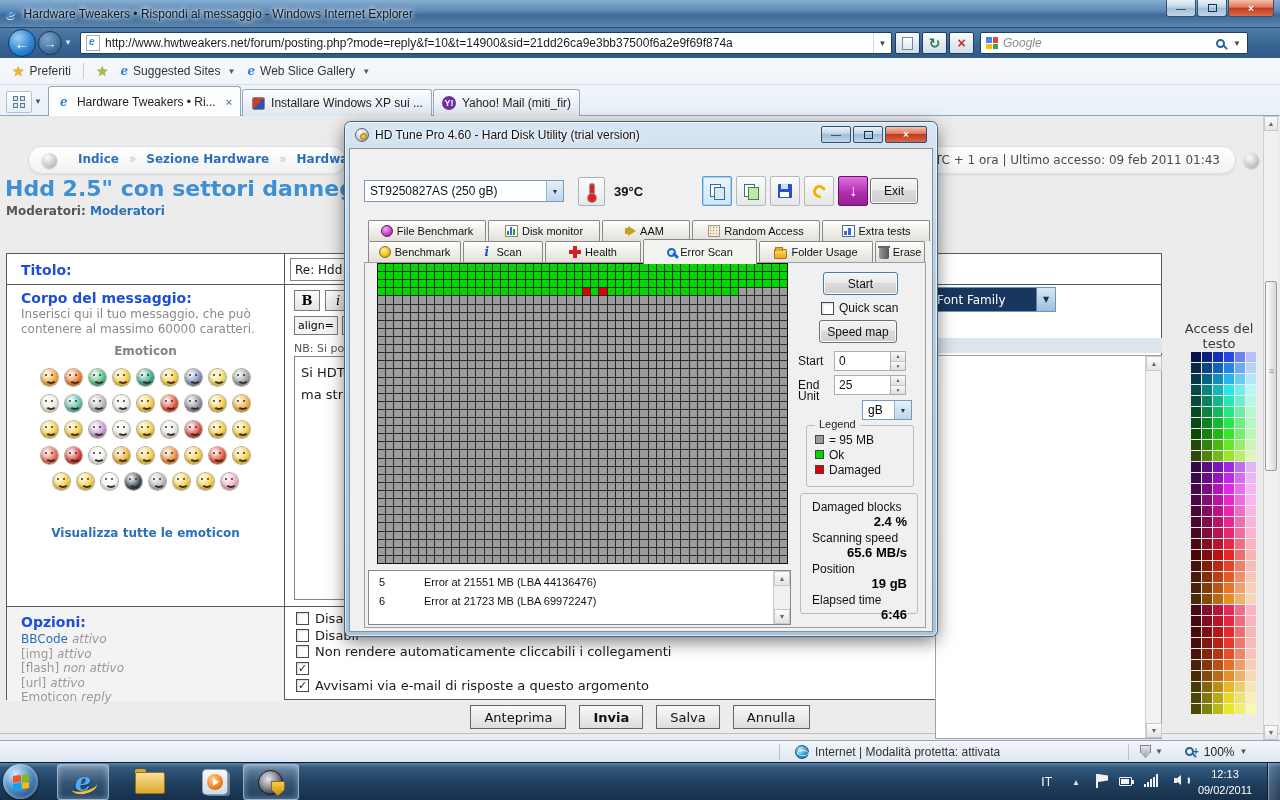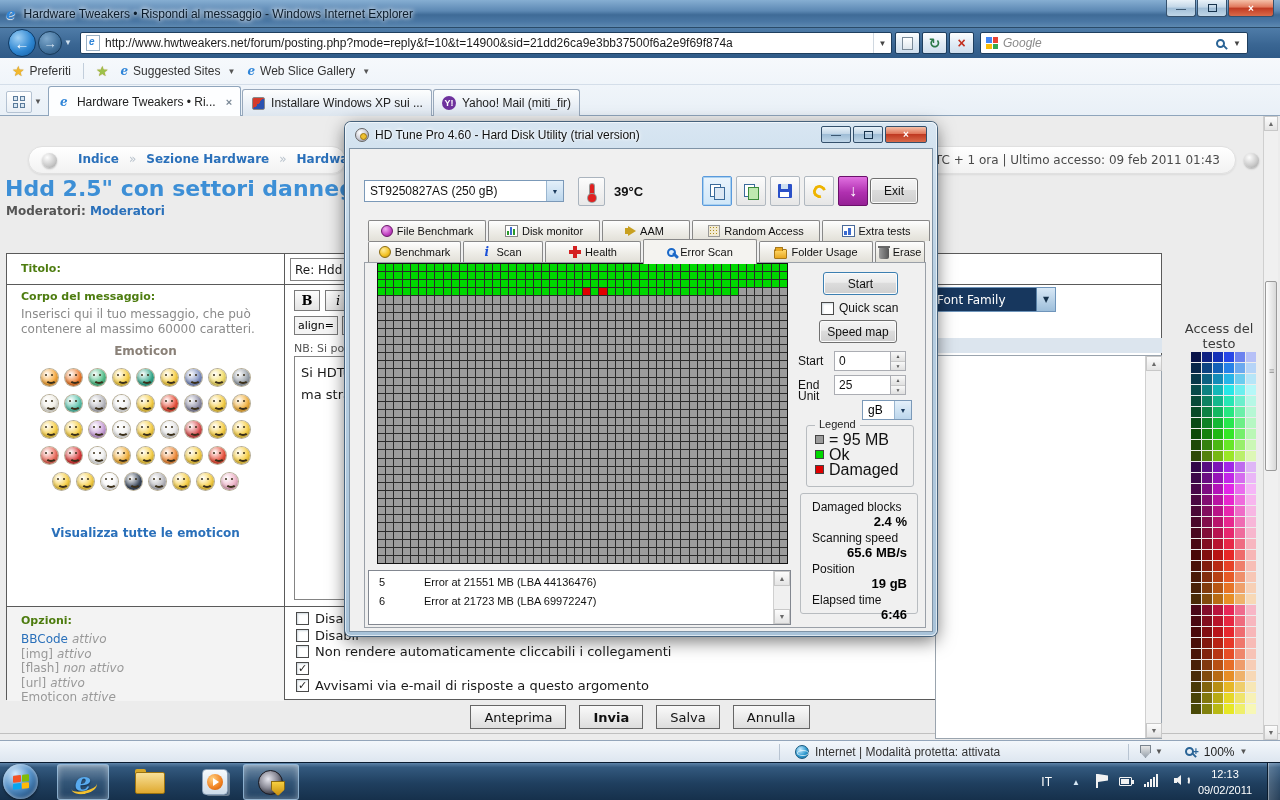--- a/index.html
+++ b/index.html
@@ -107,21 +107,21 @@
 #session-info{position:absolute;left:700px;top:37px;width:520px;text-align:right;font-family:"DejaVu Sans",sans-serif;font-size:12px;color:#4a4a4a}
 #topic-title{position:absolute;left:5px;top:60px;font-family:"DejaVu Sans",sans-serif;font-size:22px;font-weight:bold;color:#3d8fd6}
 #moderators{position:absolute;left:6px;top:88px;font-family:"DejaVu Sans",sans-serif;font-size:12px;font-weight:bold;color:#555}
 #moderators .modlink{color:#2a70ba}
 
 #form-table{position:absolute;left:6px;top:137px;width:1156px;height:447px;background:#fff;border:1px solid #5a5a5a}
 #ft-vline{position:absolute;left:277px;top:0;width:1px;height:100%;background:#5a5a5a}
 #ft-hline1{position:absolute;left:0;top:30px;width:100%;height:1px;background:#5a5a5a}
 #ft-hline2{position:absolute;left:0;top:352px;width:922px;height:1px;background:#5a5a5a}
 #opz-cell{position:absolute;left:0;top:353px;width:277px;height:94px;background:#f3f3f3}
-.flabel{font-family:"DejaVu Sans",sans-serif;font-size:11px;font-weight:bold;color:#4d7c0f}
+.flabel{font-family:"DejaVu Sans",sans-serif;font-size:14px;font-weight:bold;color:#1d4ed8}
 #titolo-label{position:absolute;left:14px;top:8px}
 #titolo-input{position:absolute;left:283px;top:4px;width:250px;height:23px;border:1px solid #848484;background:#fff;
  font-family:"DejaVu Sans",sans-serif;font-size:12px;color:#1a1a1a;display:flex;align-items:center;padding-left:4px}
 #body-label{position:absolute;left:14px;top:36px}
 .hint{position:absolute;left:14px;font-family:"DejaVu Sans",sans-serif;font-size:12px;color:#8a8a8a}
 #body-hint1{top:53px}
 #body-hint2{top:68px}
 #emoticon-title{position:absolute;left:0;top:90px;width:277px;text-align:center;font-family:"DejaVu Sans",sans-serif;font-size:12px;font-weight:bold;color:#8a8178}
 #emoticons{position:absolute;left:0;top:106px;width:277px}
 .em-row{display:flex;justify-content:center;gap:7px;margin-top:9px}
@@ -250,21 +250,21 @@
 #fld-start{top:202px}
 #fld-end{top:226px}
 #ht-unit-combo{position:absolute;left:512px;top:251px;width:50px;height:20px;background:#fff;border:1px solid #7b99b8;display:flex;align-items:center}
 #ht-unit-combo .combo-txt{flex:1;padding-left:5px;font-size:12px}
 .groupbox{position:absolute;border:1px solid #b8bcc0;border-radius:3px}
 .gb-title{position:absolute;top:-8px;left:8px;background:#f0f0f0;padding:0 4px;font-size:11px;color:#222}
 #ht-legend{left:456px;top:276px;width:108px;height:62px}
 #legend-items{position:absolute;left:8px;top:6px}
 .lg-row{display:flex;align-items:center;gap:5px;height:15px}
 .lg-sw{width:9px;height:9px;border:1px solid #444;flex:0 0 auto}
-.lg-tx{font-size:16px;color:#111}
+.lg-tx{font-size:12px;color:#111}
 #ht-stats{left:450px;top:344px;width:118px;height:121px}
 #stats-list{position:absolute;left:0;top:4px;width:100%}
 .st-lbl{font-size:12px;color:#111;padding-left:11px;margin-top:2px}
 .st-val{font-size:13px;font-weight:bold;color:#000;text-align:right;padding-right:10px}
 #ht-errlist{position:absolute;left:18px;top:421px;width:423px;height:55px;background:#fff;border:1px solid #828790}
 .err-row{display:flex;height:17px;align-items:center;margin-top:2px}
 .err-n{width:55px;padding-left:10px;font-size:11px;color:#111}
 .err-t{font-size:11px;color:#111}
 #err-scroll{position:absolute;right:0;top:0;width:17px;height:100%;background:#f0f0f0;border-left:1px solid #d0d0d0}
 #err-scroll .sc-arrow{width:16px;height:15px}
@@ -560,21 +560,21 @@
       <div id="msg-area">
         <div>Si HDTun</div>
         <div>ma stran</div>
       </div>
       <span class="flabel" id="opzioni-title">Opzioni:</span>
       <div id="options-list">
           <div><span class="optname link">BBCode</span><span class="optstate">attivo</span></div>
           <div><span class="optname">[img]</span><span class="optstate">attivo</span></div>
           <div><span class="optname">[flash]</span><span class="optstate">non attivo</span></div>
           <div><span class="optname">[url]</span><span class="optstate">attivo</span></div>
-          <div><span class="optname">Emoticon</span><span class="optstate">attive</span></div>
+          <div><span class="optname">Emoticon</span><span class="optstate">reply</span></div>
         </div>
       <div id="cb-list">
           <div class="cb-row">
             <span class="cb"></span>
             <span class="cb-lbl">Disabil</span>
           </div>
           <div class="cb-row">
             <span class="cb"></span>
             <span class="cb-lbl">Disabil</span>
           </div>

